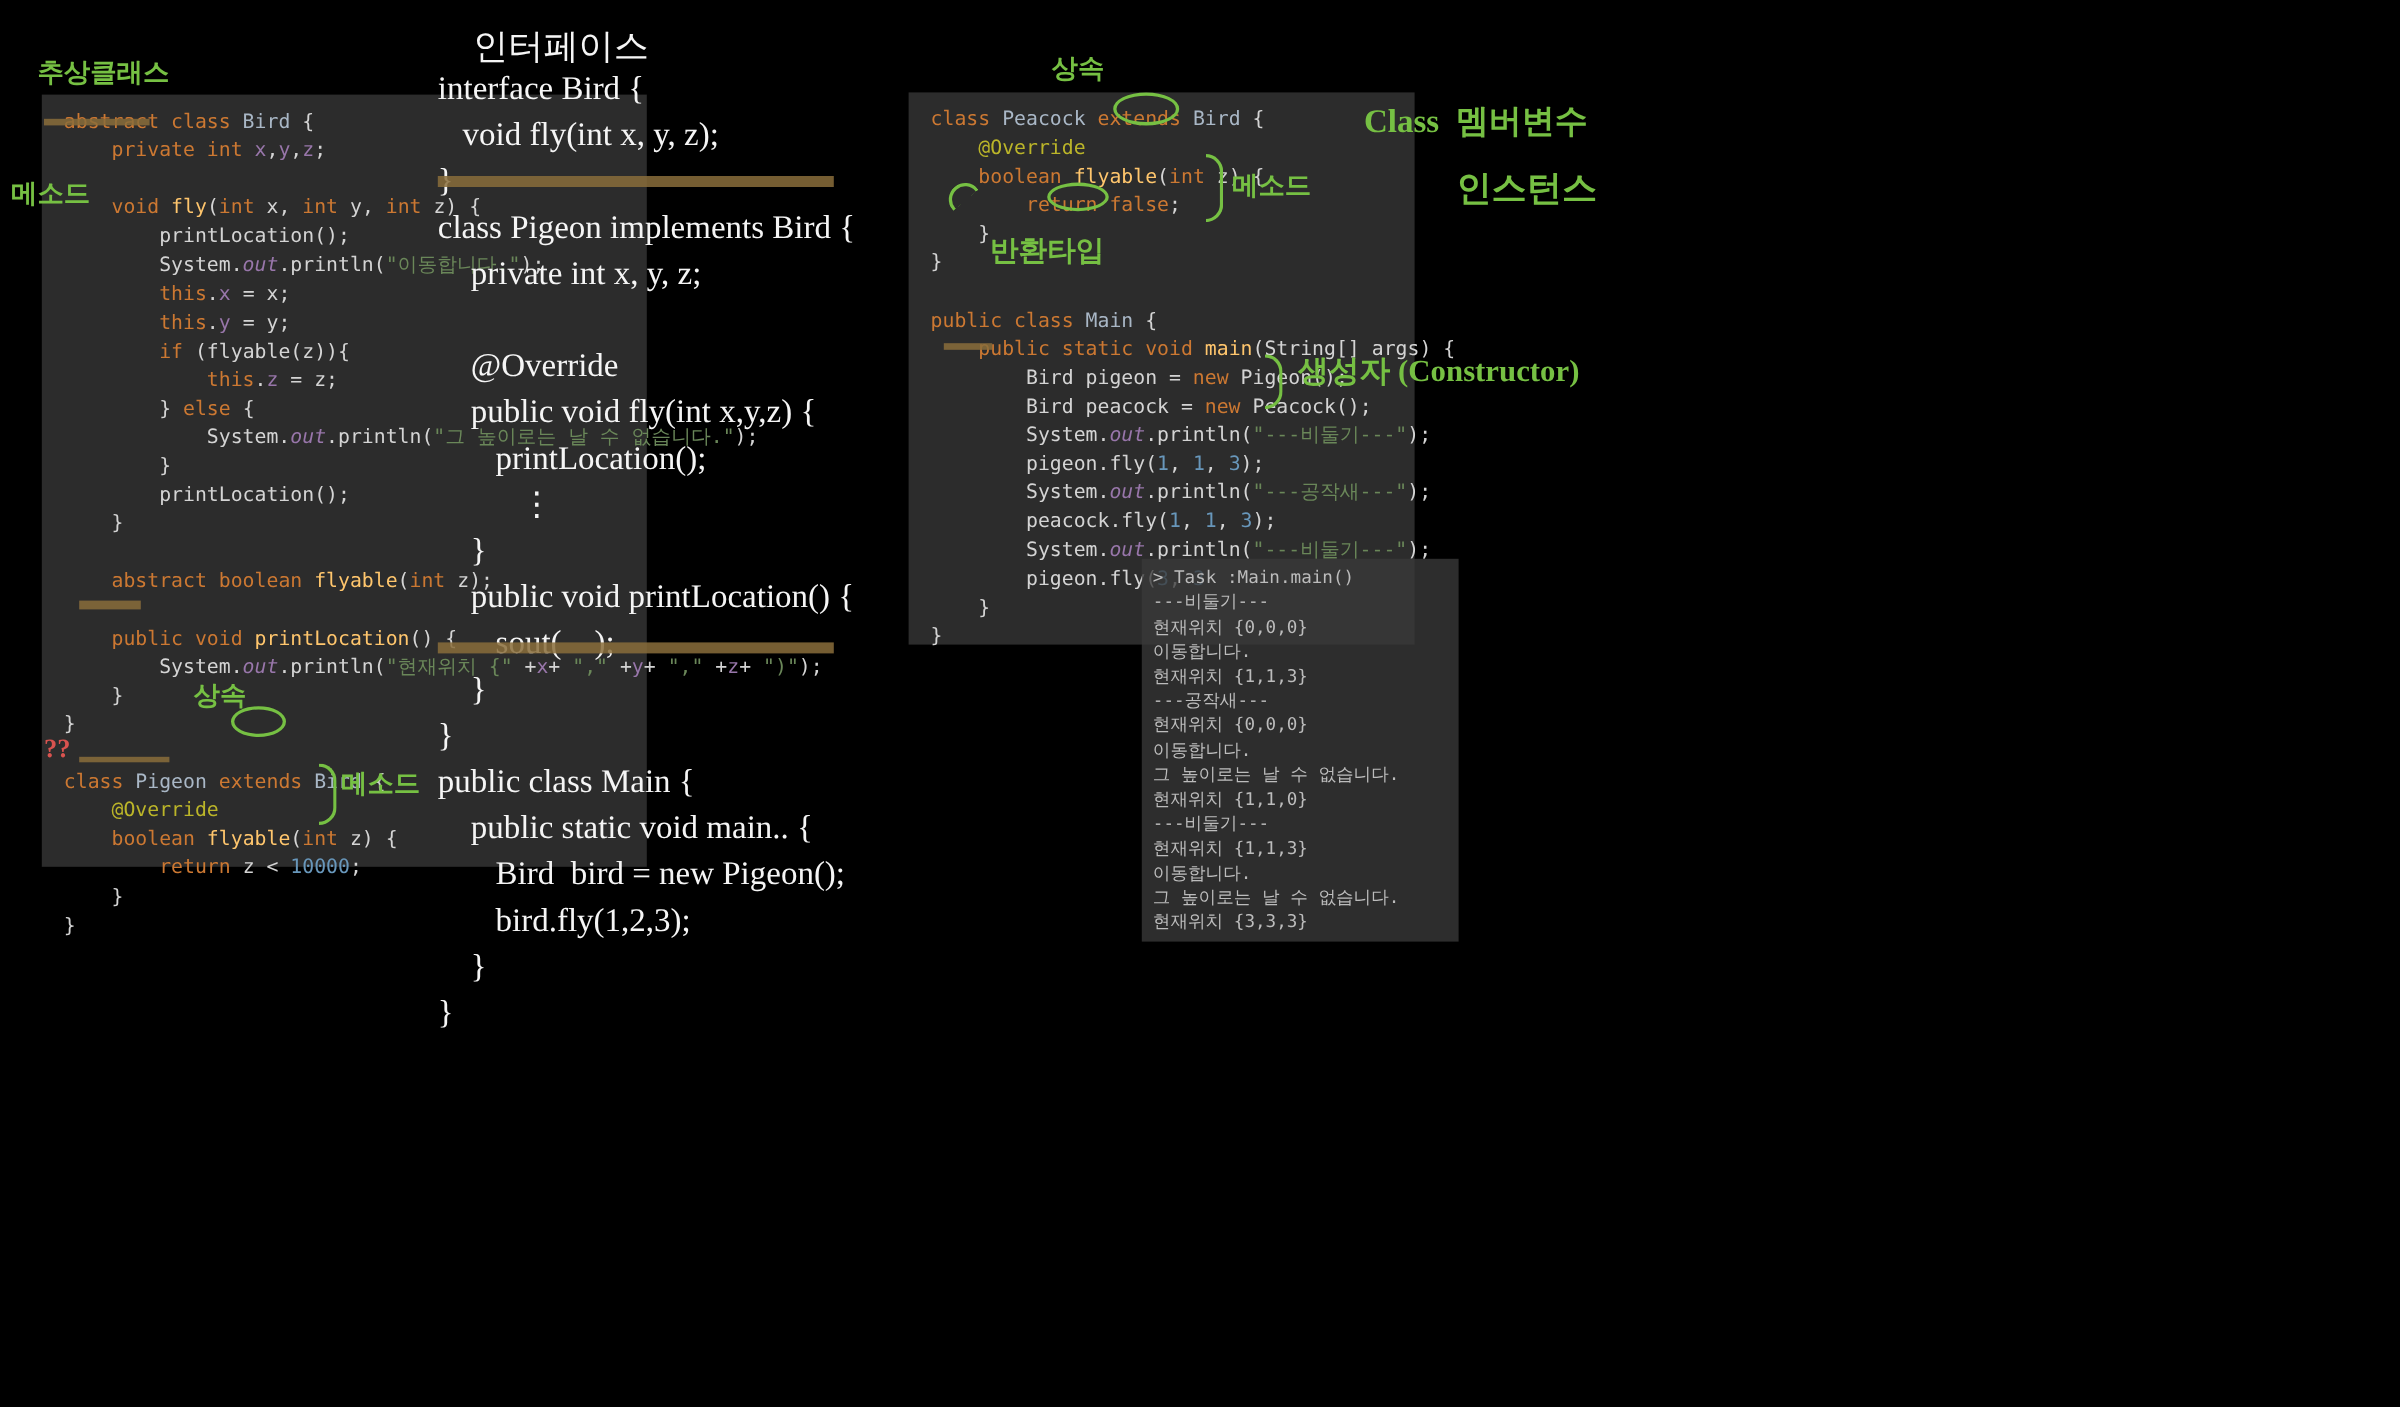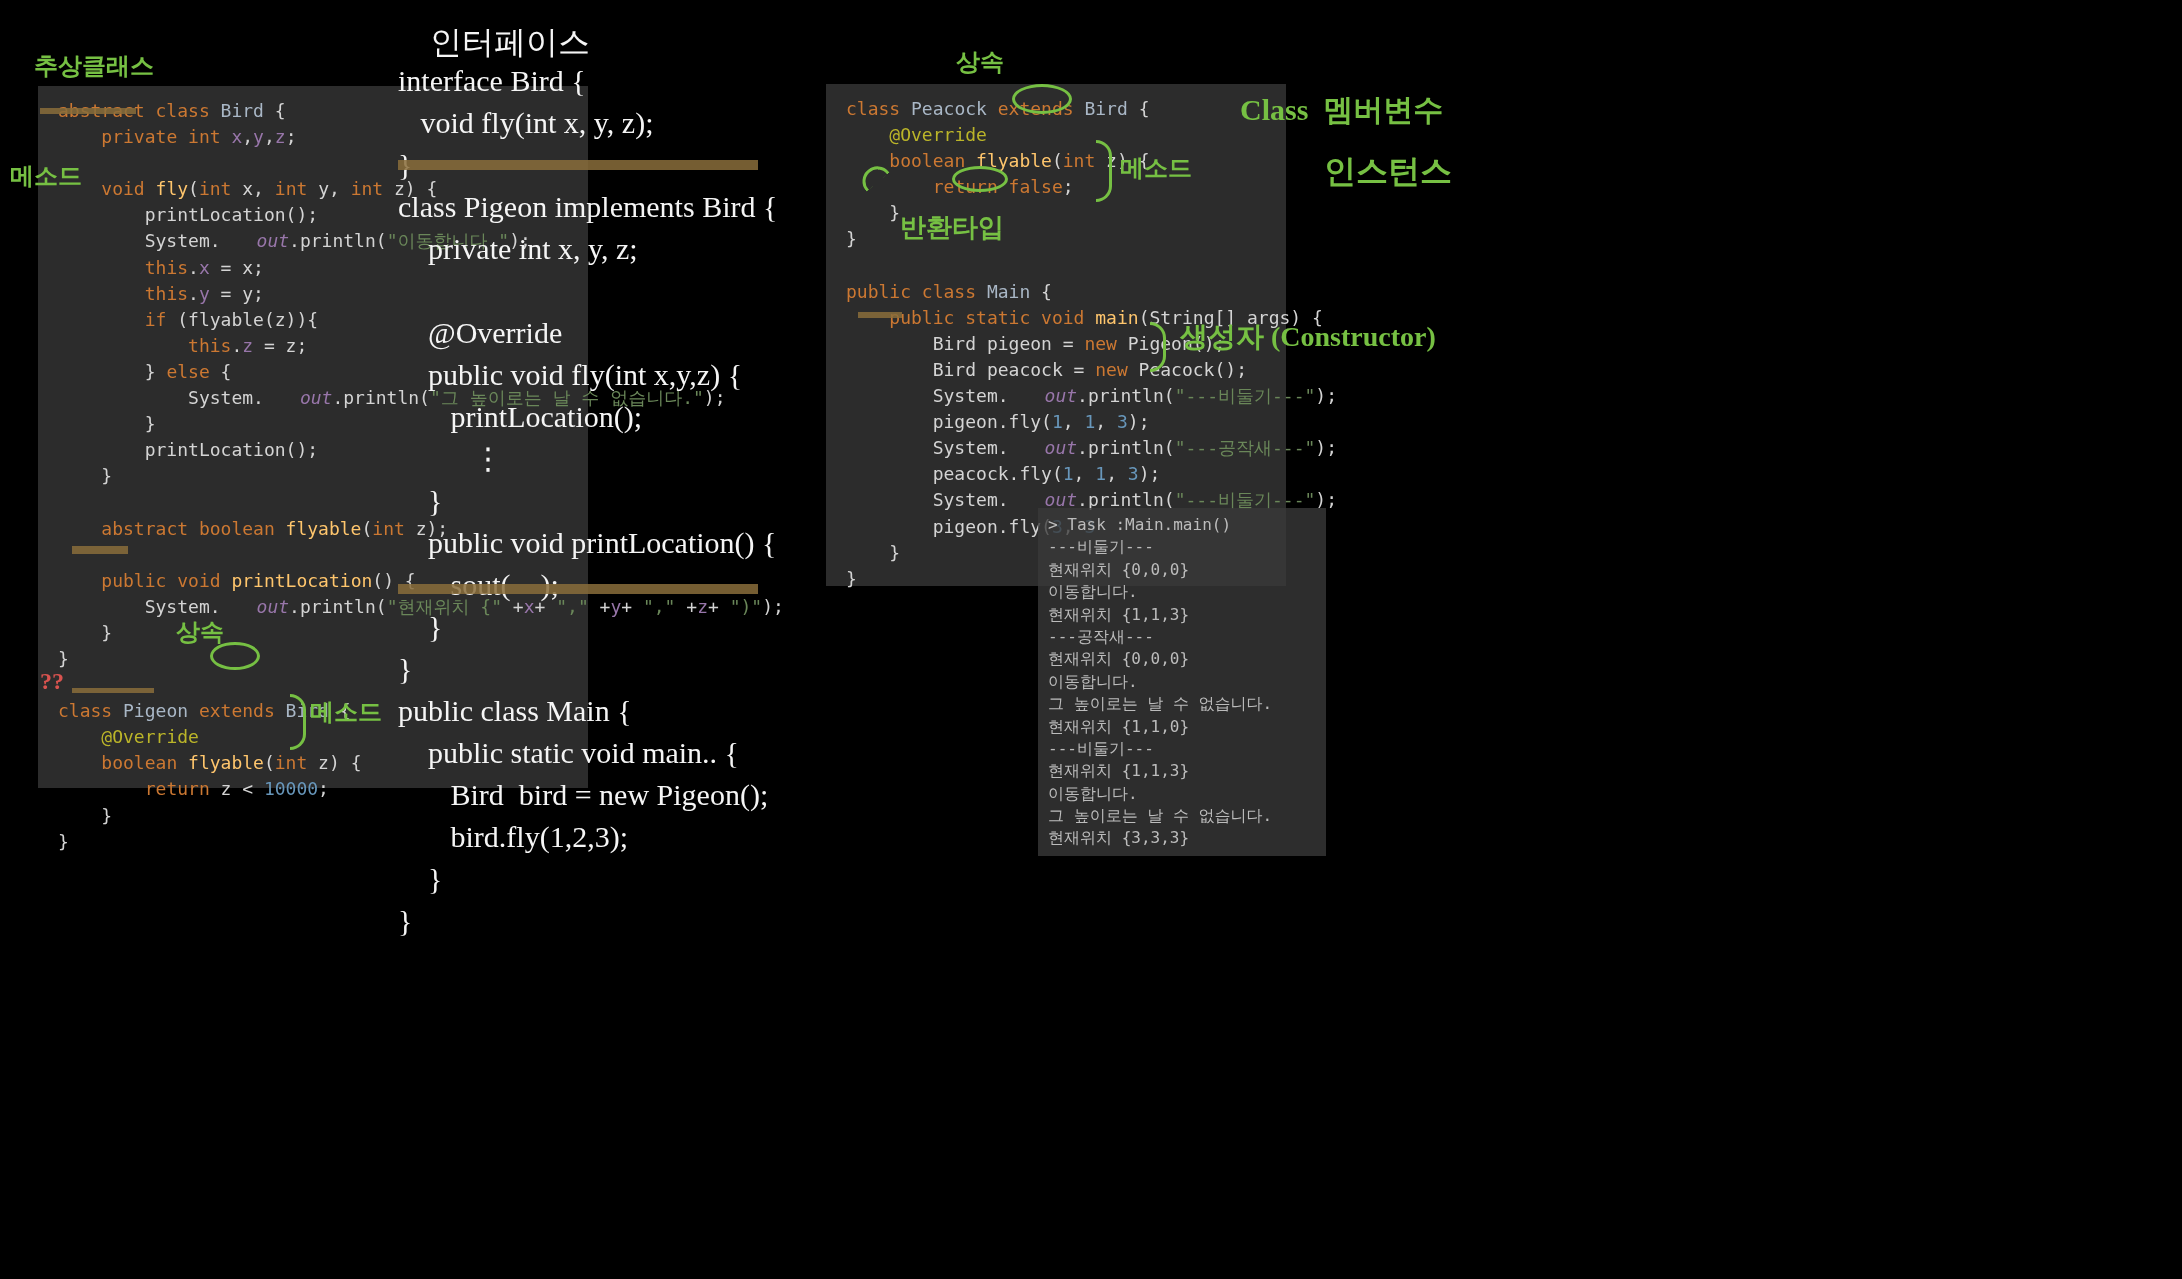--- a/index.html
+++ b/index.html
@@ -36,21 +36,21 @@
   height: 502px;
 }
 
 .kw { color: #cc7832; }
 .cls { color: #a9b7c6; }
 .fn { color: #ffc66d; }
 .str { color: #6a8759; }
 .num { color: #6897bb; }
 .field { color: #9876aa; }
 .ann { color: #bbb529; }
-.out { color: #9876aa; font-style: italic; margin-left: 36px; }
+.out { color: #9876aa; font-style: italic; }
 
 .hand {
   position: absolute;
   font-family: 'Comic Sans MS', 'Segoe Script', cursive;
   color: #f5f5f5;
   font-size: 30px;
   line-height: 1.4;
   white-space: pre;
   font-weight: 500;
 }

